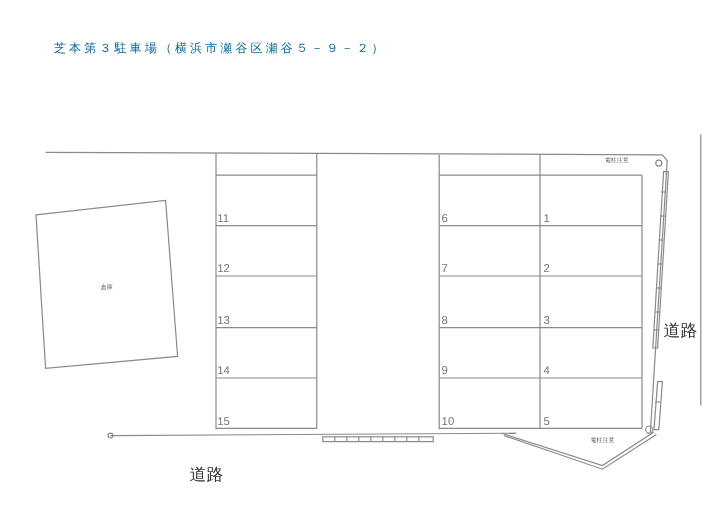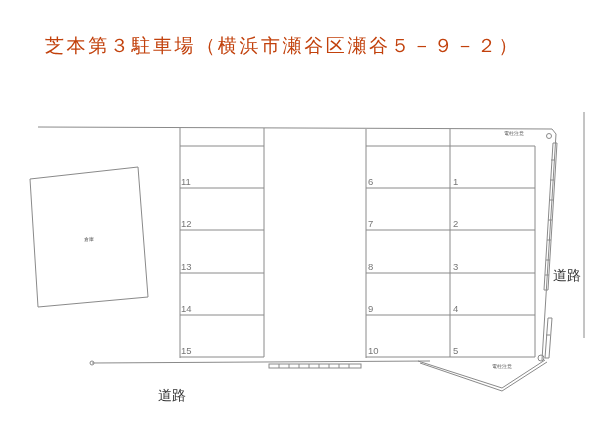--- a/index.html
+++ b/index.html
@@ -1,18 +1,18 @@
 <!DOCTYPE html>
 <html><head>
 <meta charset="utf-8">
 <style>
   html, body { margin:0; padding:0; background:#ffffff; }
   body { width:600px; height:425px; position:relative; overflow:hidden;
          font-family: "DejaVu Sans", sans-serif; }
-  .title { position:absolute; left:45px; top:33px; font-size:19px; color:#c2410c;
+  .title { position:absolute; left:45px; top:33px; font-size:10px; color:#0369a1;
            letter-spacing:2.6px; white-space:nowrap; }
   svg { position:absolute; left:0; top:0; }
   .num { font-family:"Liberation Sans", sans-serif; font-size:9.5px; fill:#777; }
   .small { font-size:5px; fill:#555; font-family:"DejaVu Sans", sans-serif; }
   .road { font-family:"DejaVu Serif", serif; font-size:14px; fill:#333; }
 </style>
 </head>
 <body>
 
 <div class="title">芝本第３駐車場（横浜市瀬谷区瀬谷５－９－２）</div>

